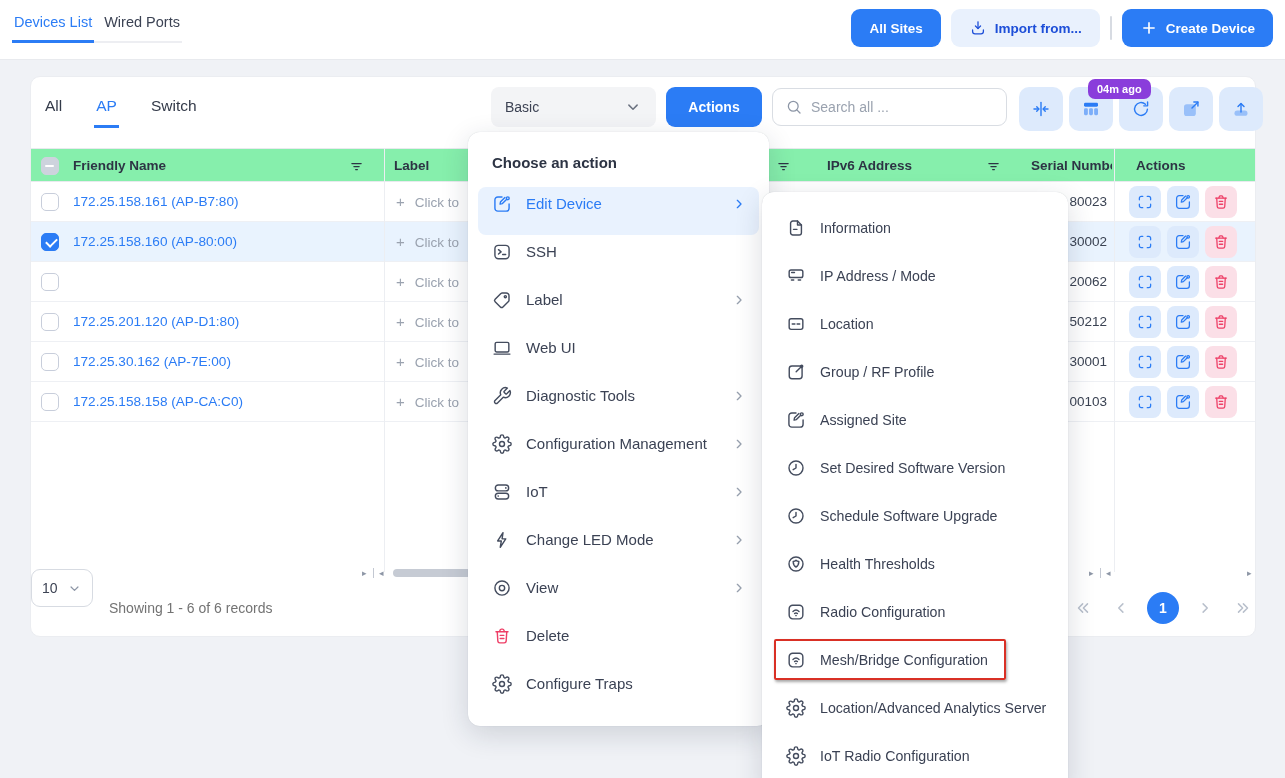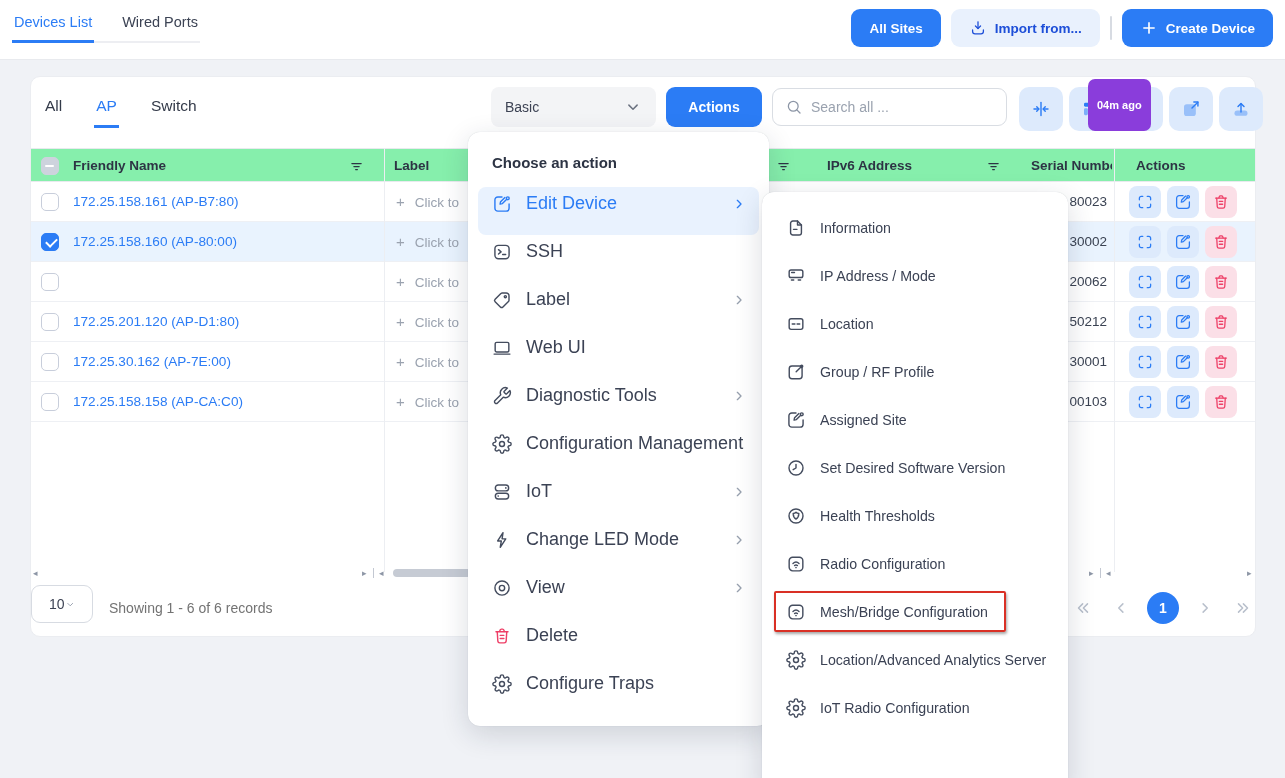--- a/index.html
+++ b/index.html
@@ -9,21 +9,21 @@
   *{box-sizing:border-box;margin:0;padding:0}
   html,body{background:#f0f2f6}
   body{width:1285px;height:778px;position:relative;overflow:hidden;
        font-family:"Liberation Sans","DejaVu Sans",sans-serif;color:var(--ink);font-size:14px}
   .ic{display:inline-flex}
   .ic svg{width:100%;height:100%;fill:none;stroke:currentColor;stroke-width:1.7;stroke-linecap:round;stroke-linejoin:round;display:block}
   .ic18{width:18px;height:18px}.ic20{width:20px;height:20px}.ic15{width:15px;height:15px}
 
   
   .topbar{position:absolute;left:0;top:0;width:1285px;height:60px;background:#fff;border-bottom:1px solid var(--line);z-index:5}
-  .page-tabs{position:absolute;left:12px;top:6px;display:flex;gap:26px;border-bottom:2px solid #edeef2}
+  .page-tabs{position:absolute;left:12px;top:6px;display:flex;gap:8px;border-bottom:2px solid #edeef2}
   .page-tab{background:none;border:none;cursor:pointer;font:500 14.5px "Liberation Sans",sans-serif;color:#3c4354;
             padding:8px 2px 10px;border-bottom:3px solid transparent;margin-bottom:-2px}
   .page-tab.active{color:var(--primary);border-bottom-color:var(--primary)}
   .topbar-actions{position:absolute;right:12px;top:8px;display:flex;align-items:center;gap:10px;height:40px}
   .btn{display:inline-flex;align-items:center;gap:8px;border:none;border-radius:9px;cursor:pointer;
        font:700 13.5px "Liberation Sans",sans-serif;padding:0 18px;height:38px}
   .btn-solid{background:var(--primary);color:#fff}
   .btn-soft{background:#e9f1fd;color:#1d4ed8}
   .vdiv{width:2px;height:24px;background:#d7dbe2;border-radius:1px}
 
@@ -40,21 +40,21 @@
                border:none;border-radius:9px;font:700 14px "Liberation Sans",sans-serif;cursor:pointer}
   .search-box{position:absolute;left:741px;top:11px;width:235px;height:38px;border:1px solid #d9dde3;border-radius:9px;
               display:flex;align-items:center;gap:8px;padding:0 12px;background:#fff}
   .search-box .ic{color:#8d96a6}
   .search-box input{border:none;outline:none;flex:1;font:400 14px "Liberation Sans",sans-serif;color:#3d4354;background:transparent}
   .search-box input::placeholder{color:var(--muted)}
   .tool-icons{position:absolute;left:988px;top:10px;display:flex;gap:6px}
   .tool-icon-btn{width:44px;height:44px;border:none;border-radius:10px;background:#ddeafc;color:#2b7cf5;cursor:pointer;
                  display:flex;align-items:center;justify-content:center}
   .refresh-badge{position:absolute;left:1088px;top:3px;z-index:40;background:var(--badge);color:#fff;
-                 font:700 11px "Liberation Sans",sans-serif;padding:20px 9px;border-radius:7px}
+                 font:700 11px "Liberation Sans",sans-serif;padding:4px 9px;border-radius:7px}
 
   
   .thead{position:absolute;left:0;top:71px;width:1224px;height:34px;background:#86efac;border-top:1px solid var(--line);border-bottom:1px solid var(--line)}
   .thead span{position:absolute;line-height:34px;font-weight:700;font-size:13.5px;color:var(--ink);white-space:nowrap}
   .h-fname{left:42px}.h-label{left:363px}.h-ipv6{left:796px}
   .h-serial{left:1000px;width:81px;overflow:hidden}
   .h-actions{left:1105px}
   .h-filter{position:absolute;top:10px;color:#39404f}
   .hf1{left:318px}.hf2{left:745px}.hf3{left:955px}
   .cb{position:absolute;left:10px;width:18px;height:18px;border:1.5px solid #c8cedb;border-radius:5px;background:#fff;cursor:pointer}
@@ -78,36 +78,36 @@
   .col-div{position:absolute;top:71px;height:424px;width:1px;background:#eceef2}
   .cd1{left:353px}.cd2{left:1083px}
 
   
   .scrollrow{position:absolute;left:0;top:489px;width:1224px;height:14px}
   .sarrow{position:absolute;top:1px;font-size:9px;color:#8d96a6;line-height:12px}
   .ssep{position:absolute;top:2px;width:1px;height:10px;background:#c3c8d2}
   .sthumb{position:absolute;top:3px;height:8px;border-radius:4px;background:#c6cbd4}
 
   
-  .page-size{position:absolute;left:0px;top:508px;width:62px;height:38px;border:1px solid #d7dbe2;border-radius:9px;
-             display:flex;align-items:center;justify-content:space-between;padding:0 17px;color:#3d4354;cursor:pointer;background:#fff}
+  .page-size{position:absolute;left:0px;top:492px;width:62px;height:38px;border:1px solid #d7dbe2;border-radius:9px;
+             display:flex;align-items:center;justify-content:space-between;padding:0 10px;color:#3d4354;cursor:pointer;background:#fff}
   .page-size .ic{color:#8d96a6}
   .showing{position:absolute;left:78px;top:512px;line-height:38px;color:#737373;font-size:14px}
   .pager{position:absolute;left:1040px;top:512px;height:38px;display:flex;align-items:center;gap:14px;color:#b9c0cc}
   .pg-btn{background:none;border:none;color:#b9c0cc;cursor:pointer;width:24px;height:24px;display:flex;align-items:center;justify-content:center}
   .pg-btn .ic{width:18px;height:18px}
   .pg-current{width:32px;height:32px;border-radius:50%;background:var(--primary);color:#fff;border:none;
               font:700 14px "Liberation Sans",sans-serif;cursor:pointer}
 
   
   .panel{position:absolute;background:#fff;border-radius:12px;box-shadow:0 8px 28px rgba(25,35,60,.16),0 0 1px rgba(25,35,60,.2)}
   .action-menu{left:468px;top:132px;width:301px;height:594px;z-index:30;padding-top:14px}
   .menu-title{padding:8px 24px 16px;font:700 15px "Liberation Sans",sans-serif;color:var(--ink)}
   .mi{position:relative;display:flex;align-items:center;gap:14px;height:48px;margin:0 10px;padding:0 12px 15px 14px;
-      border-radius:8px;cursor:pointer;color:var(--menu-ink);font-size:18px;font-weight:500;white-space:nowrap}
+      border-radius:8px;cursor:pointer;color:var(--menu-ink);font-size:15px;font-weight:500;white-space:nowrap}
   .mi .mi-ic{width:20px;height:20px;color:#444c5e;flex:0 0 auto}
   .mi .mi-label{flex:1}
   .mi .mi-sub{width:16px;height:16px;color:#97a0ae;visibility:hidden}
   .mi.has-sub .mi-sub{visibility:visible}
   .mi.active{background:#e9f2fe;color:var(--primary)}
   .mi.active .mi-ic,.mi.active .mi-sub{color:var(--primary)}
   .mi.danger .mi-ic{color:var(--danger)}
 
   .edit-submenu{left:762px;top:192px;width:306px;height:600px;z-index:31;padding-top:12px;border-bottom-left-radius:0;border-bottom-right-radius:0}
   .smi{position:relative;display:flex;align-items:center;gap:14px;height:48px;padding:0 10px 0 24px;cursor:pointer;
@@ -791,20 +791,29 @@
           <circle cx="12" cy="12" r="8.4"></circle>
           <path d="M12 7.6V12l-3.4 2"></path>
         </svg>
       </span>
       <span class="mi-label">Set Desired Software Version</span>
     </div>
     <div class="smi">
       <span class="mi-ic ic">
         <svg viewBox="0 0 24 24">
           <circle cx="12" cy="12" r="8.4"></circle>
+          <path d="M12 7.6V12l-3.4 2"></path>
+        </svg>
+      </span>
+      <span class="mi-label">Schedule Software Upgrade</span>
+    </div>
+    <div class="smi">
+      <span class="mi-ic ic">
+        <svg viewBox="0 0 24 24">
+          <circle cx="12" cy="12" r="8.4"></circle>
           <path d="M12 7.6c1 1 2.1 1.4 3.4 1.4-.1 3.2-1.2 5.5-3.4 6.6-2.2-1.1-3.3-3.4-3.4-6.6 1.3 0 2.4-.4 3.4-1.4z"></path>
         </svg>
       </span>
       <span class="mi-label">Health Thresholds</span>
     </div>
     <div class="smi">
       <span class="mi-ic ic">
         <svg viewBox="0 0 24 24">
           <rect x="3.8" y="3.8" width="16.4" height="16.4" rx="4.2"></rect>
           <path d="M8.4 11.3a5.4 5.4 0 0 1 7.2 0"></path>

